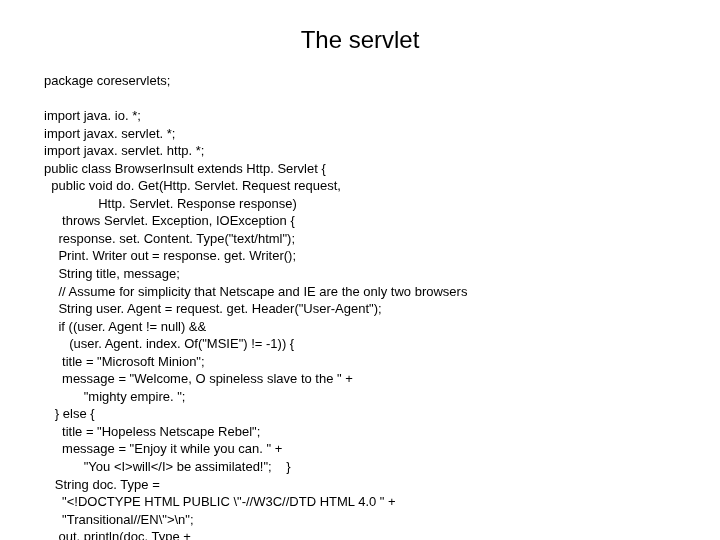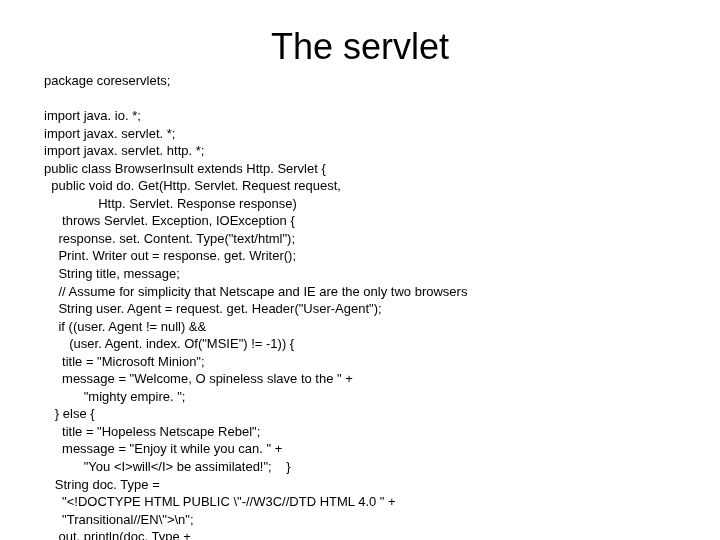--- a/index.html
+++ b/index.html
@@ -10,21 +10,21 @@
       font-family: Arial, Helvetica, sans-serif;
       overflow: hidden;
       position: relative;
     }
     .title {
       position: absolute;
       top: 26px;
       left: 0;
       width: 100%;
       text-align: center;
-      font-size: 36px;
+      font-size: 24px;
       font-weight: 400;
       color: #000;
     }
     .code {
       position: absolute;
       top: 72px;
       left: 44px;
       font-size: 13px;
       line-height: 1.35;
       font-family: Arial, Helvetica, sans-serif;

